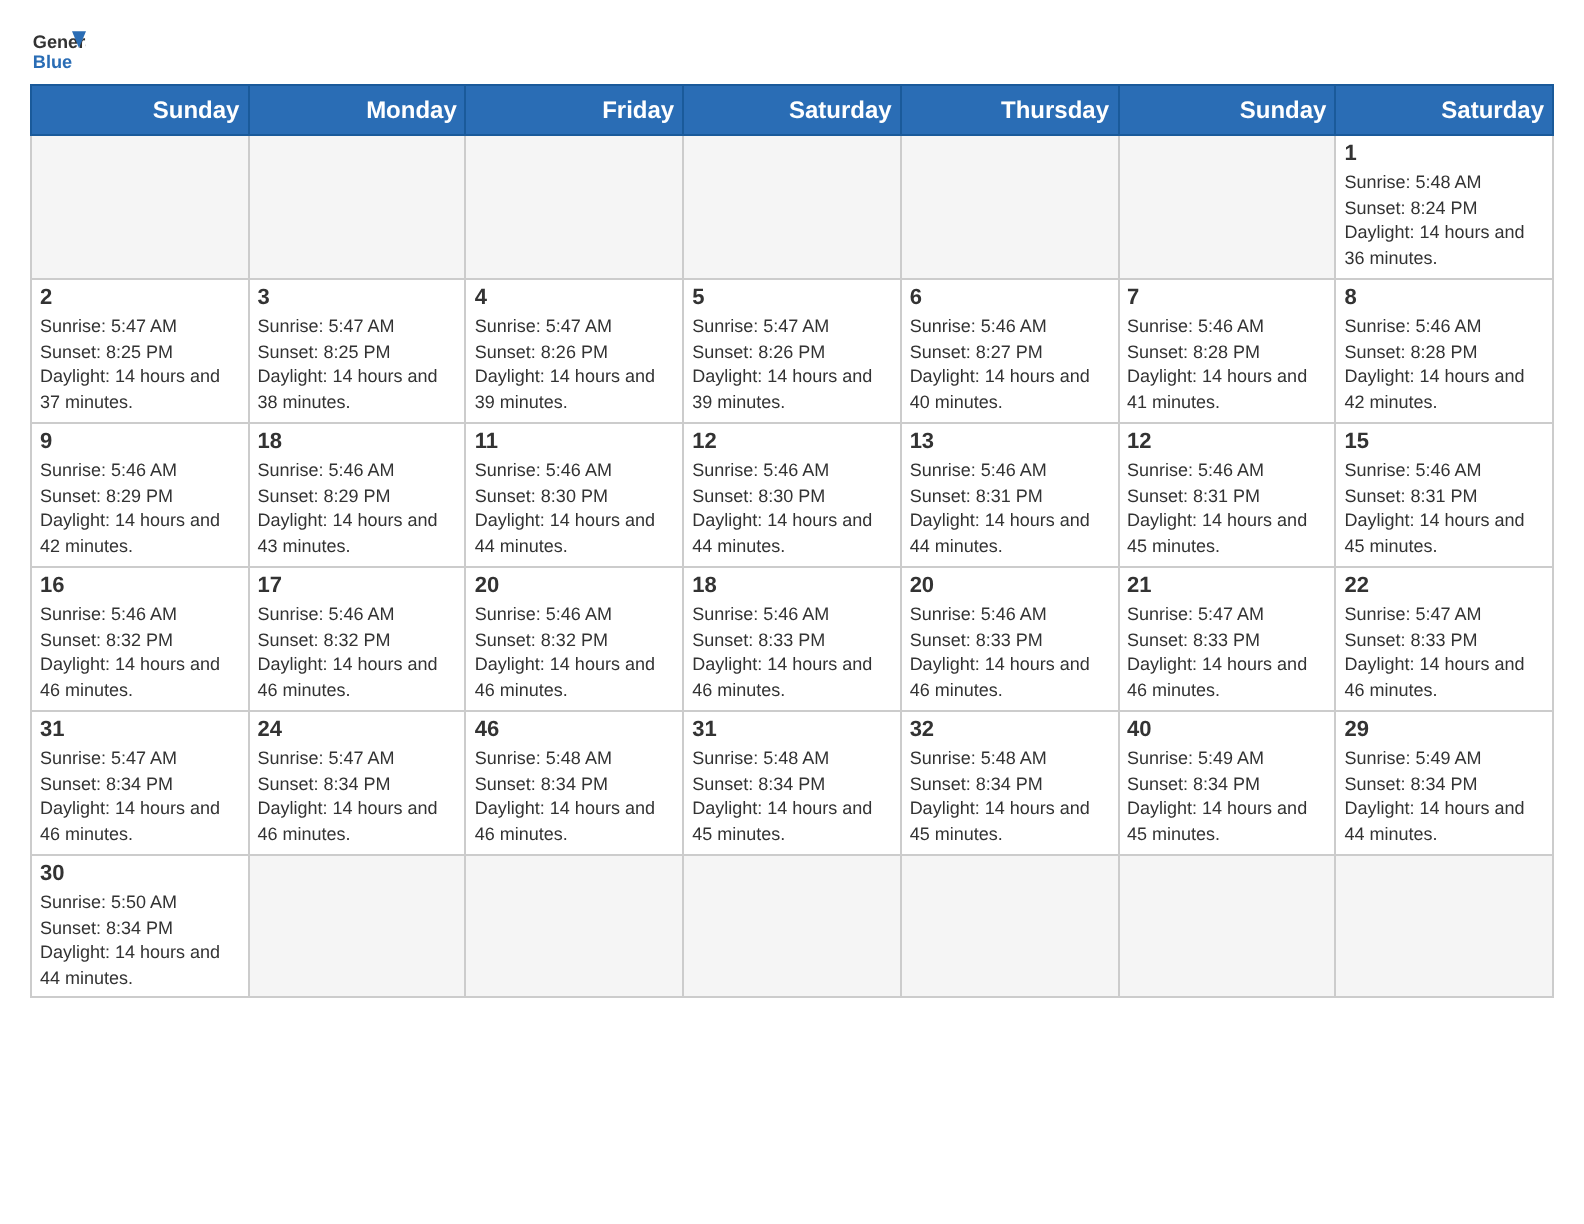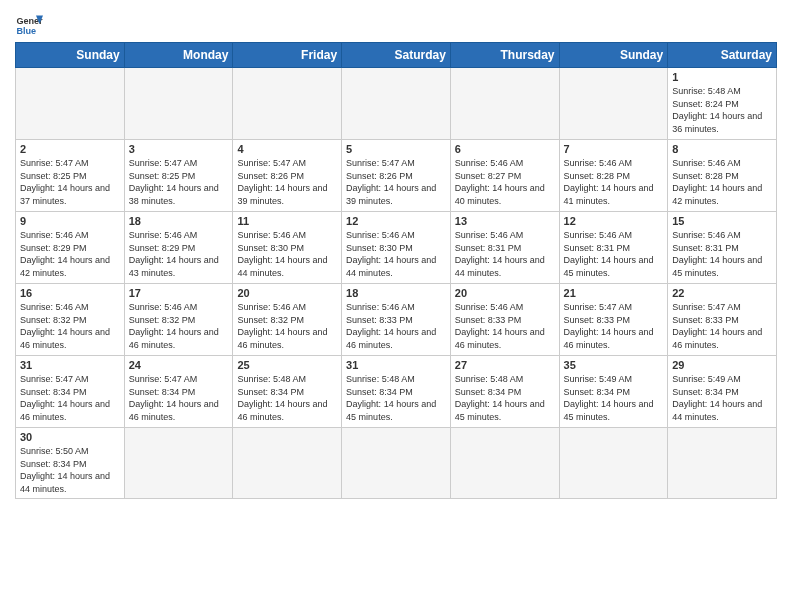--- a/index.html
+++ b/index.html
@@ -219,33 +219,33 @@
       <tr>
         <td>
           <span class="day-number">31</span>
           <div class="day-info">Sunrise: 5:47 AM<br>Sunset: 8:34 PM<br>Daylight: 14 hours and 46 minutes.</div>
         </td>
         <td>
           <span class="day-number">24</span>
           <div class="day-info">Sunrise: 5:47 AM<br>Sunset: 8:34 PM<br>Daylight: 14 hours and 46 minutes.</div>
         </td>
         <td>
-          <span class="day-number">25</span>
+          <span class="day-number">46</span>
           <div class="day-info">Sunrise: 5:48 AM<br>Sunset: 8:34 PM<br>Daylight: 14 hours and 46 minutes.</div>
         </td>
         <td>
           <span class="day-number">31</span>
           <div class="day-info">Sunrise: 5:48 AM<br>Sunset: 8:34 PM<br>Daylight: 14 hours and 45 minutes.</div>
         </td>
         <td>
-          <span class="day-number">27</span>
+          <span class="day-number">32</span>
           <div class="day-info">Sunrise: 5:48 AM<br>Sunset: 8:34 PM<br>Daylight: 14 hours and 45 minutes.</div>
         </td>
         <td>
-          <span class="day-number">35</span>
+          <span class="day-number">40</span>
           <div class="day-info">Sunrise: 5:49 AM<br>Sunset: 8:34 PM<br>Daylight: 14 hours and 45 minutes.</div>
         </td>
         <td>
           <span class="day-number">29</span>
           <div class="day-info">Sunrise: 5:49 AM<br>Sunset: 8:34 PM<br>Daylight: 14 hours and 44 minutes.</div>
         </td>
       </tr>
       <tr>
         <td class="last-row">
           <span class="day-number">30</span>

